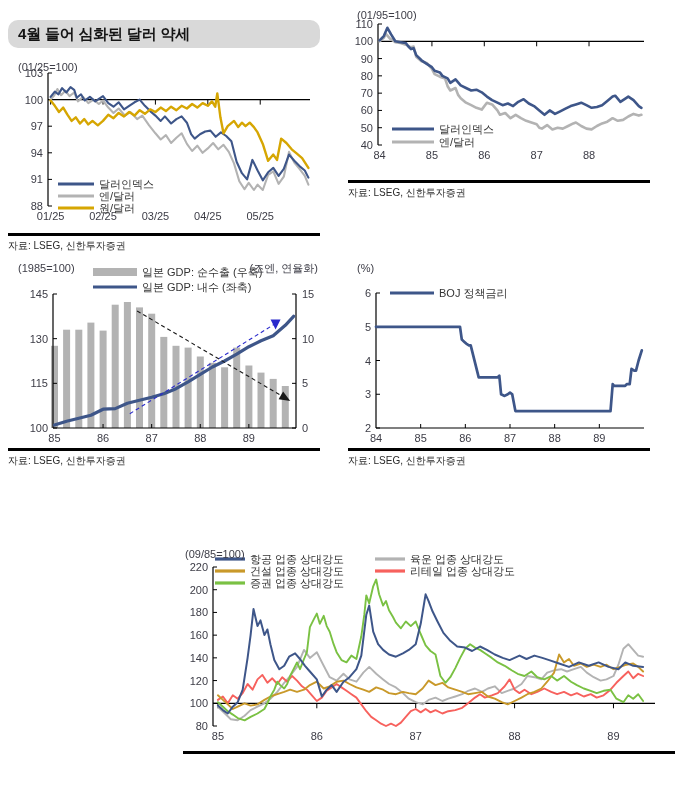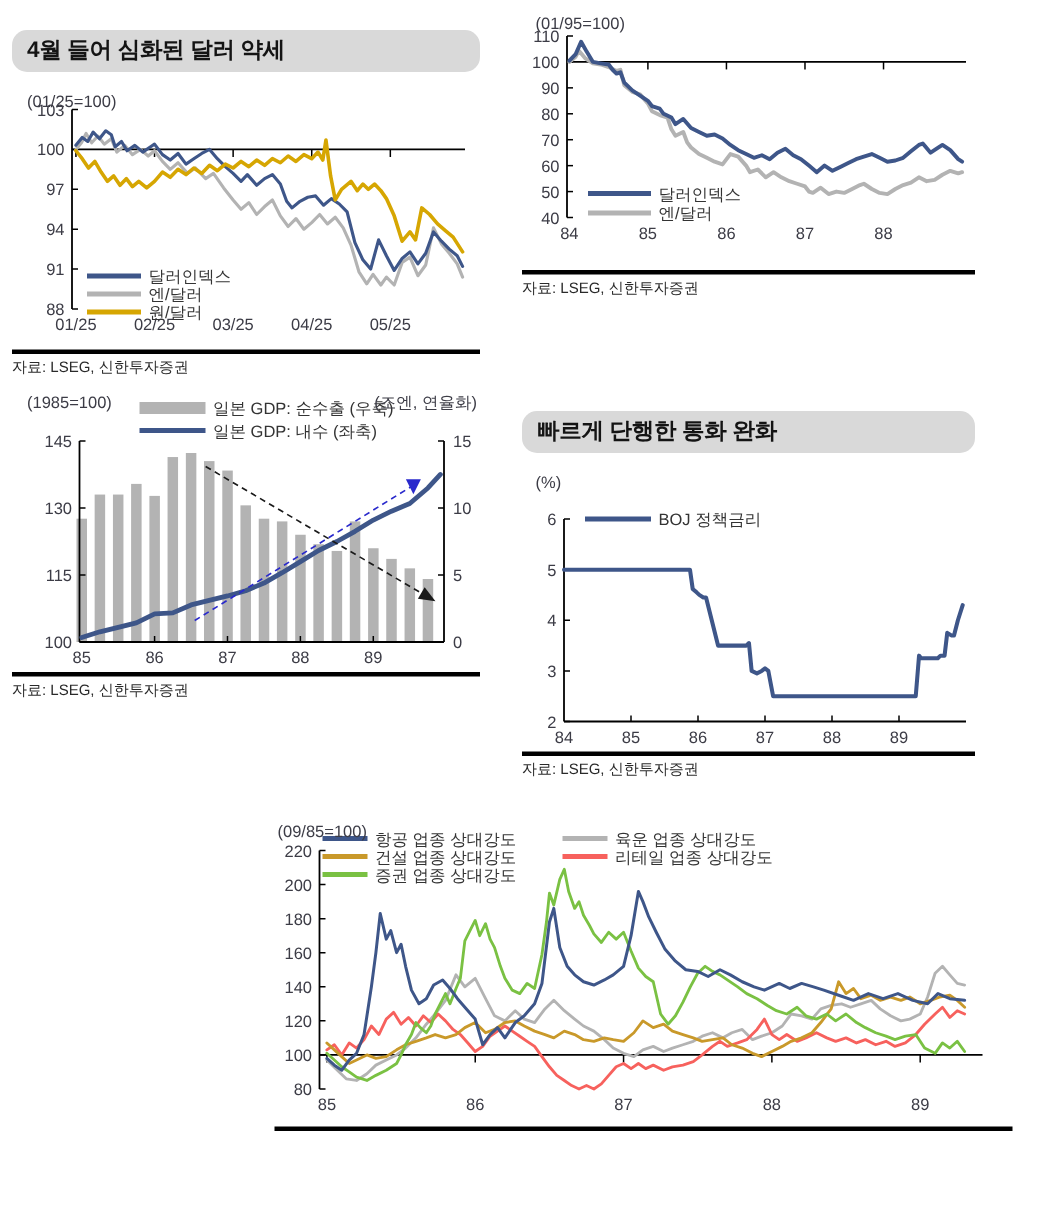--- a/index.html
+++ b/index.html
@@ -172,21 +172,20 @@
         <text x="134" y="29" font-size="11" fill="#333333">일본 GDP: 내수 (좌축)</text>
         <text x="10" y="10" font-size="11" fill="#3c3c46">(1985=100)</text>
         <text x="310" y="10" text-anchor="end" font-size="11" fill="#3c3c46">(조엔, 연율화)</text>
       </svg></div>
   <footer class="src">
     <span>자료: LSEG, 신한투자증권</span>
   </footer>
 </section>
 
 <section class="panel" style="left:348px;top:262px;width:302px;height:234px">
-  <h2 class="ptitle">빠르게 단행한 통화 완화</h2>
   <div class="host"><svg width="302" height="186" viewBox="0 0 302 186">
         <line x1="28" y1="31" x2="28" y2="166" stroke="#000000" stroke-width="1.2"></line>
         <line x1="28" y1="166" x2="32" y2="166" stroke="#000000" stroke-width="1"></line>
         <text x="23" y="170" text-anchor="end" font-size="11" fill="#3c3c46">2</text>
         <line x1="28" y1="132.25" x2="32" y2="132.25" stroke="#000000" stroke-width="1"></line>
         <text x="23" y="136.25" text-anchor="end" font-size="11" fill="#3c3c46">3</text>
         <line x1="28" y1="98.5" x2="32" y2="98.5" stroke="#000000" stroke-width="1"></line>
         <text x="23" y="102.5" text-anchor="end" font-size="11" fill="#3c3c46">4</text>
         <line x1="28" y1="64.75" x2="32" y2="64.75" stroke="#000000" stroke-width="1"></line>
         <text x="23" y="68.75" text-anchor="end" font-size="11" fill="#3c3c46">5</text>

